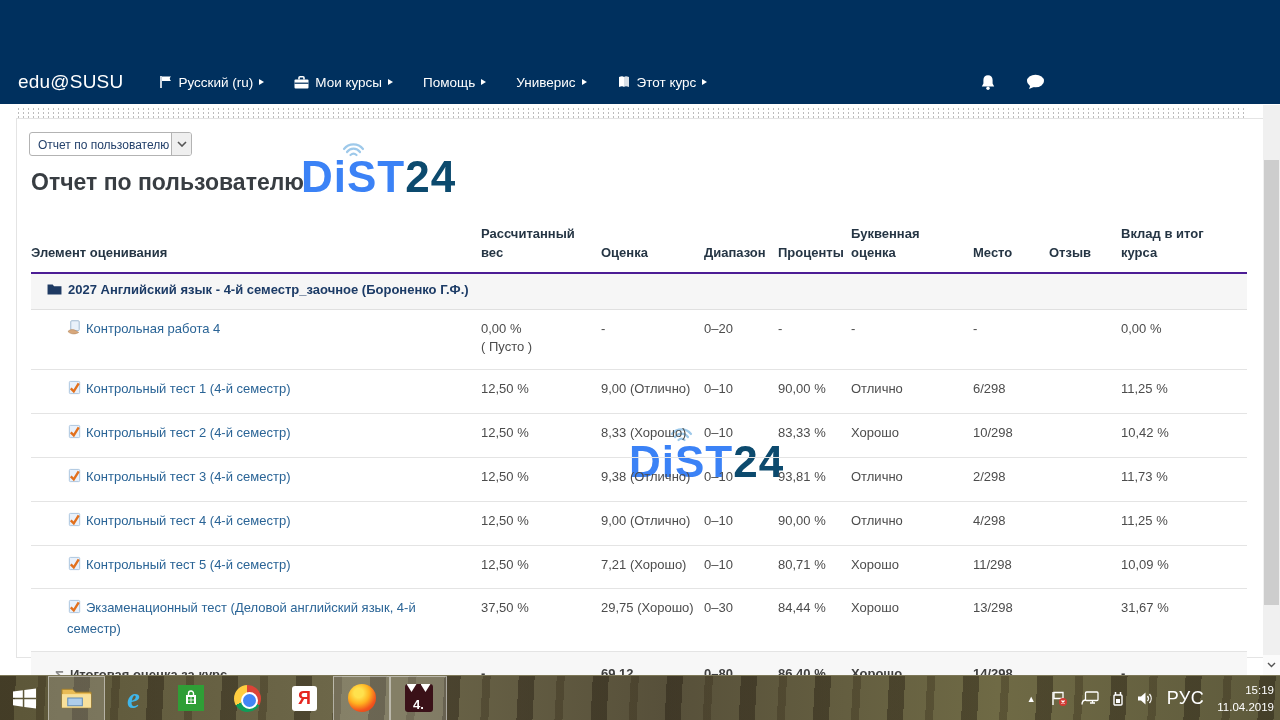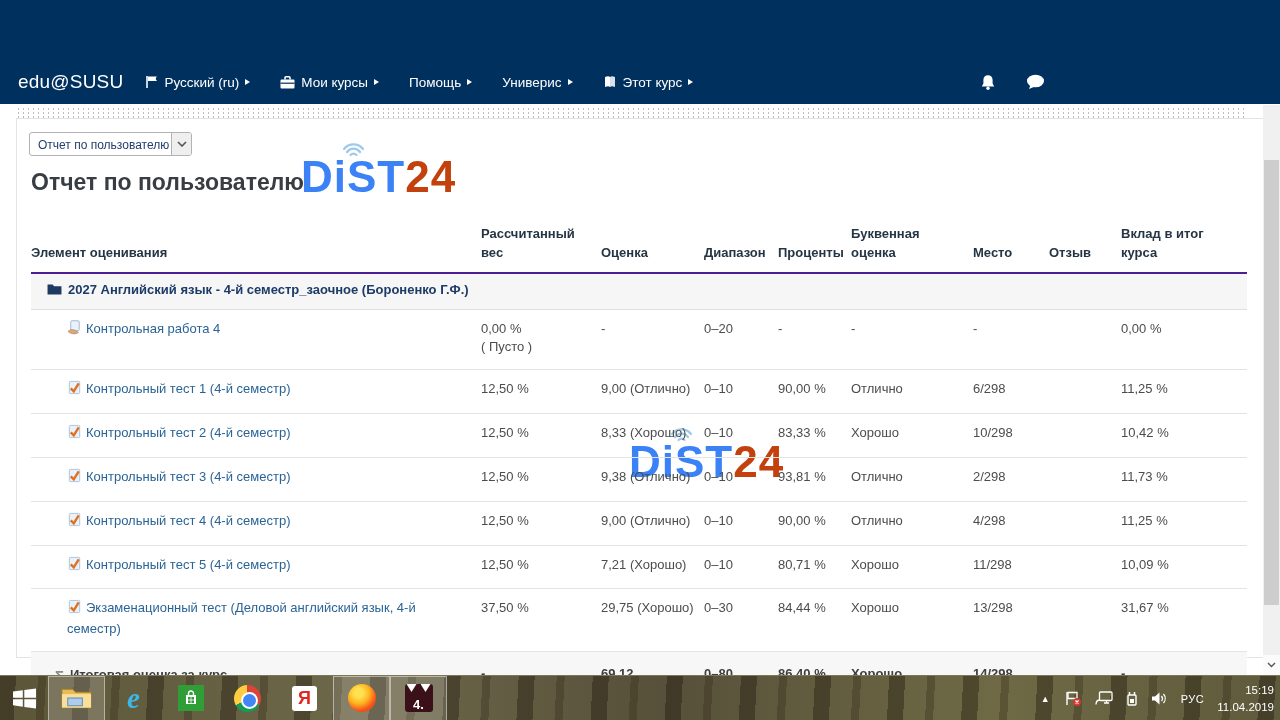--- a/index.html
+++ b/index.html
@@ -2,21 +2,21 @@
 <html><head>
 <meta charset="utf-8">
 <style>
   * { box-sizing: border-box; margin: 0; padding: 0; }
   html,body { width:1280px; height:720px; overflow:hidden; }
   body { font-family:"Liberation Sans", sans-serif; background:#fff; position:relative; }
 
   
   .header { position:absolute; top:0; left:0; width:1280px; height:104px; background:#00305e; z-index:5; }
   .navbar { position:absolute; left:18px; bottom:7px; right:0; height:30px; display:flex; align-items:center; color:#fff; }
-  .brand { font-size:19px; letter-spacing:.2px; margin-right:22px; cursor:pointer; }
+  .brand { font-size:19px; letter-spacing:.2px; margin-right:36px; cursor:pointer; }
   .nav-item { display:flex; align-items:center; font-size:13.5px; margin-right:30px; cursor:pointer; white-space:nowrap; }
   .nav-item .nicon { display:inline-flex; margin-right:6px; }
   .caret { width:0; height:0; border-left:5px solid #fff; border-top:3.5px solid transparent; border-bottom:3.5px solid transparent; display:inline-block; margin-left:6px; }
   .nav-right { position:absolute; left:962px; top:0; height:30px; display:flex; align-items:center; gap:30px; }
   .nav-right .hicon { cursor:pointer; display:inline-flex; }
 
   
   .dots-strip { position:absolute; top:107px; left:16px; width:1230px; height:12px;
     background-image:radial-gradient(circle, #bcbcbc 0.9px, transparent 1px);
     background-size:5px 4px; z-index:1; }
@@ -28,21 +28,21 @@
   .report-select { position:absolute; top:13px; left:12px; width:163px; height:24px; background:#fff;
     border:1px solid #b3b3b3; border-radius:3px; display:flex; align-items:stretch; cursor:pointer; }
   .report-select .sel-text { flex:1; font-size:12px; color:#24416b; padding:5px 4px 0 8px; white-space:nowrap; overflow:hidden; }
   .report-select .sel-arrow { width:20px; border-left:1px solid #b3b3b3; background:#efefef; display:flex; align-items:center; justify-content:center; border-radius:0 2px 2px 0; }
 
   .page-title { position:absolute; top:50px; left:14px; font-size:23px; font-weight:bold; color:#383d42; z-index:3; }
 
   
   .watermark { position:absolute; z-index:0; font-weight:bold; font-size:44px; letter-spacing:1px; white-space:nowrap; }
   .watermark .wm-main { color:#3b82f6;text-align:right; }
-  .watermark .wm-accent { color:#c2410c; }
+  .watermark .wm-accent { color:#0c4a6e; }
   .watermark svg { position:absolute; left:34px; top:-16px; }
   .wm1 { top:33px; left:284px; }
   .wm2 { top:318px; left:612px; }
 
   
   .table-wrap { position:absolute; top:104px; left:14px; width:1216px; z-index:2; }
   table { border-collapse:collapse; table-layout:fixed; width:1216px; font-size:13px; color:#4c4c4c; }
   th { text-align:left; vertical-align:bottom; font-weight:bold; color:#253544; padding:2px 10px 9px 0; border-bottom:2px solid #4c1d95; line-height:1.45; }
   td { vertical-align:top; padding:10px 10px 12px 0; border-bottom:1px solid #e4e4e4; line-height:1.45; white-space:pre-line; }
   tr.row-category td { background:#f6f6f6; border-top:1px solid #e0e0e0; border-bottom:1px solid #e0e0e0; padding:7px 10px 7px 16px; }
@@ -80,21 +80,21 @@
     background:radial-gradient(circle at 38% 32%, #ffe14d 0 18%, #ffb220 42%, #f3541d 68%, #cf3a0c 100%); }
   .fg-sq { width:28px; height:28px; background:#3a1118; border-radius:3px; color:#fff; font-weight:bold; font-size:13px;
     display:flex; align-items:flex-end; justify-content:center; position:relative; overflow:hidden; }
   .fg-sq::before { content:""; position:absolute; top:0; left:2px; width:10px; height:8px; background:#fff; clip-path:polygon(0 0,100% 0,50% 100%); }
   .fg-sq::after { content:""; position:absolute; top:0; right:2px; width:10px; height:8px; background:#fff; clip-path:polygon(0 0,100% 0,50% 100%); }
   .store-sq { width:26px; height:26px; background:#2f9e36; display:flex; align-items:center; justify-content:center; }
 
   .tb-tray { position:absolute; right:6px; top:0; height:45px; display:flex; align-items:center; gap:13px; color:#fff; }
   .tray-caret { font-size:9px; cursor:pointer; margin-right:2px; }
   .tray-icon { display:inline-flex; cursor:pointer; }
-  .tray-lang { font-size:11px; cursor:pointer; letter-spacing:.5px; }
+  .tray-lang { font-size:18px; cursor:pointer; letter-spacing:.5px; }
   .clock { font-size:11.5px; text-align:right; line-height:1.45; cursor:pointer; }
 </style>
 </head>
 <body>
 
 <div class="header">
   <div class="navbar">
     <span class="brand">edu@SUSU</span>
 
     <span class="nav-item">

